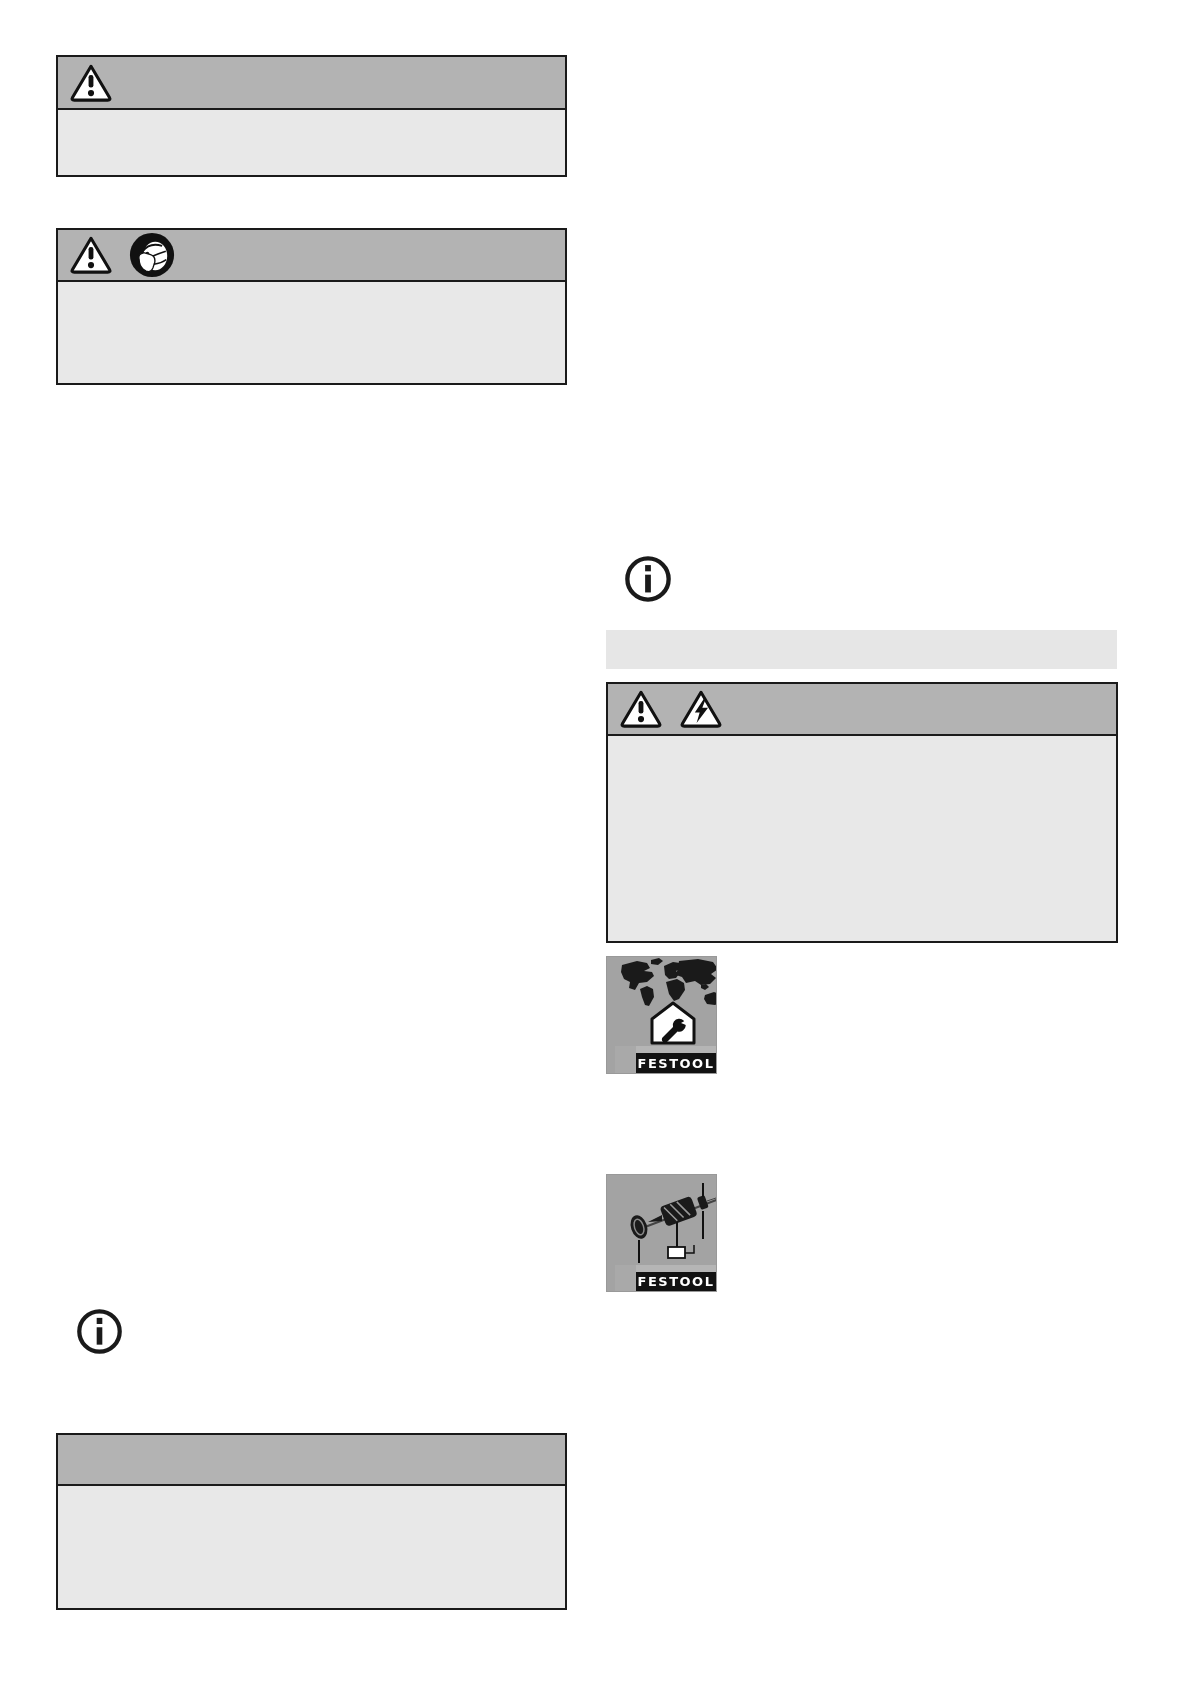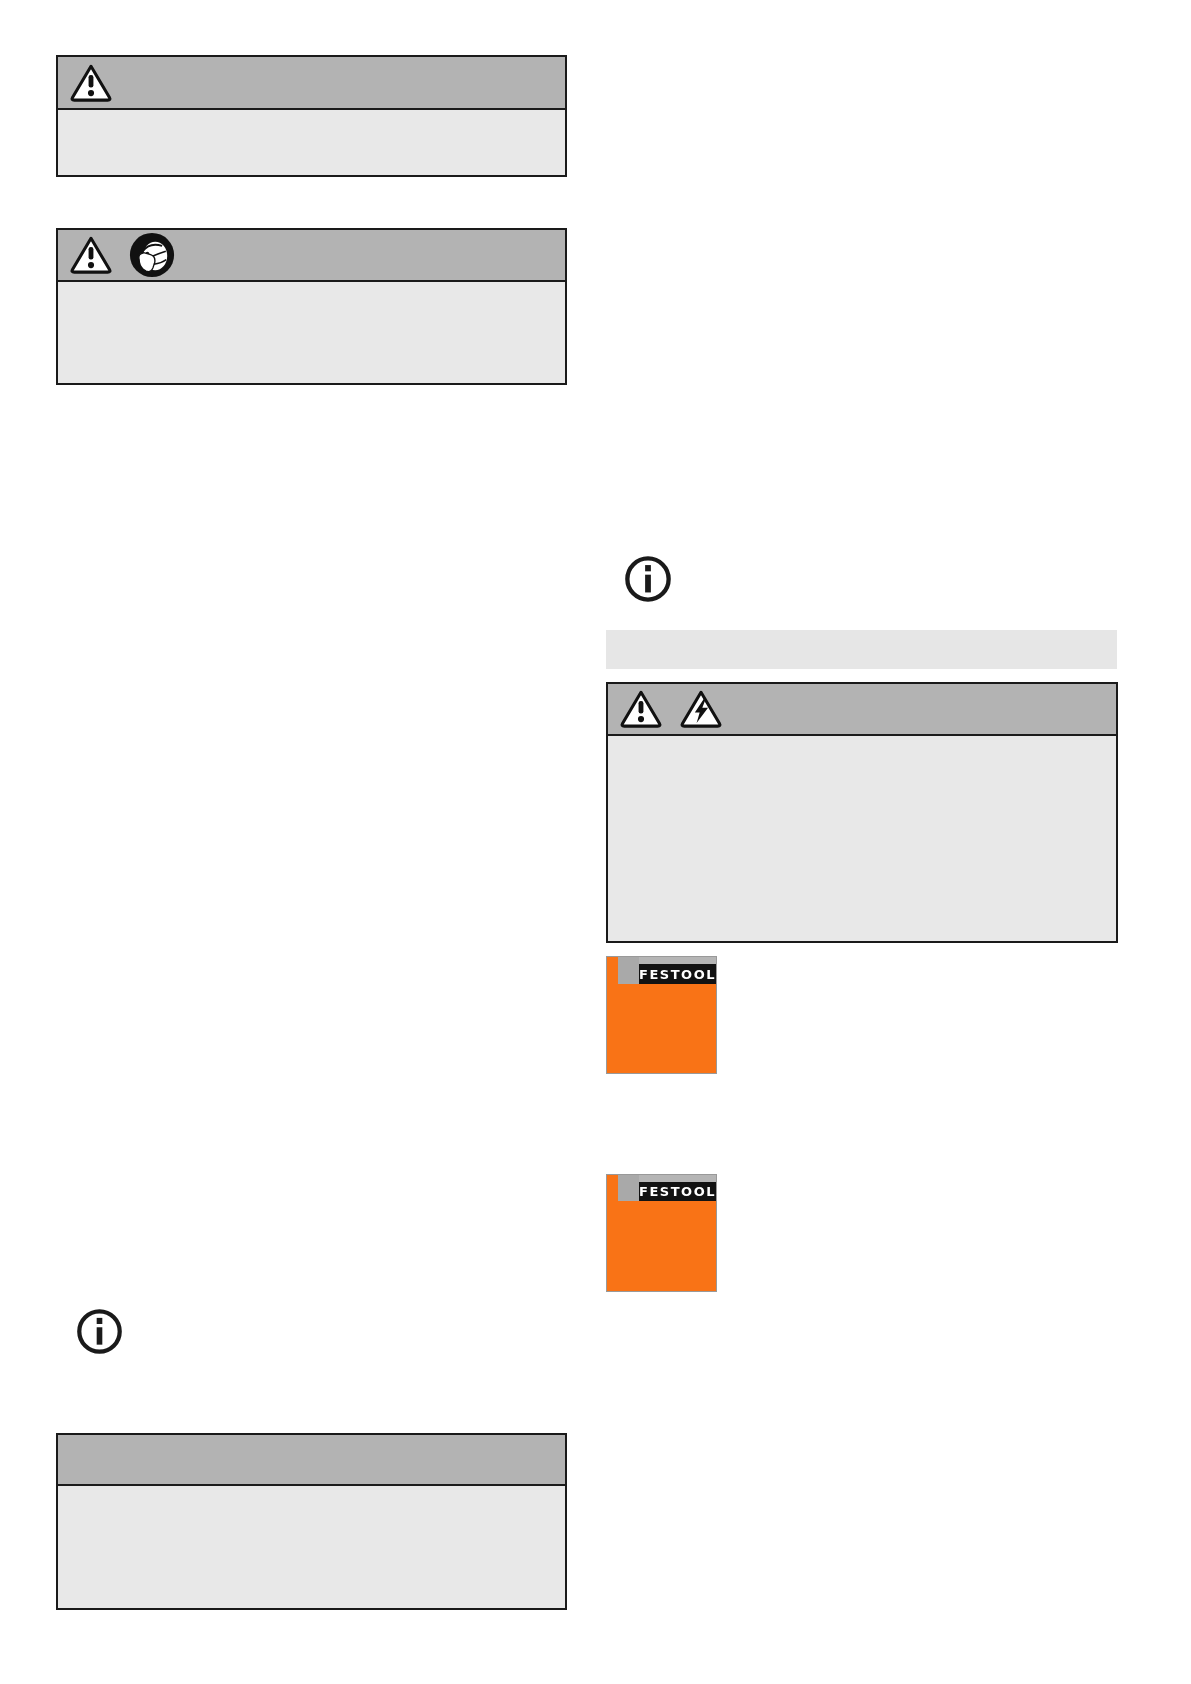--- a/index.html
+++ b/index.html
@@ -8,22 +8,22 @@
   
   .wbox{position:absolute;box-sizing:border-box;border:2px solid #1a1a1a;background:#e8e8e8;}
   .wbox .hdr{box-sizing:border-box;width:100%;background:#b3b3b3;border-bottom:2px solid #1a1a1a;
              display:flex;align-items:center;gap:16px;padding-left:11px;}
   .wbox .bod{width:100%;}
   
   .secbar{position:absolute;background:#e6e6e6;}
   
   .info{position:absolute;}
   
-  .pic{position:absolute;box-sizing:border-box;border:1px solid #999;background:#f97316;
-       display:flex;flex-direction:row;padding-left:8px;}
+  .pic{position:absolute;box-sizing:border-box;border:1px solid #999;background:#a3a3a3;
+       display:flex;flex-direction:column;padding-left:8px;}
   .pic .art{flex:1;position:relative;overflow:hidden;}
   .pic .logostrip{display:flex;flex-direction:row;height:27px;}
   .pic .logostrip .lsq{width:21px;background:#a9a9a9;}
   .pic .logostrip .rcol{flex:1;display:flex;flex-direction:column;}
   .pic .logostrip .band{height:7px;background:#b5b5b5;}
   .pic .logostrip .black{flex:1;background:#121212;display:flex;align-items:center;justify-content:center;}
   .pic .logostrip .black span{color:#fff;font-weight:bold;font-size:13px;letter-spacing:1.5px;line-height:1;}
   svg{display:block;}
 </style>
 </head>

